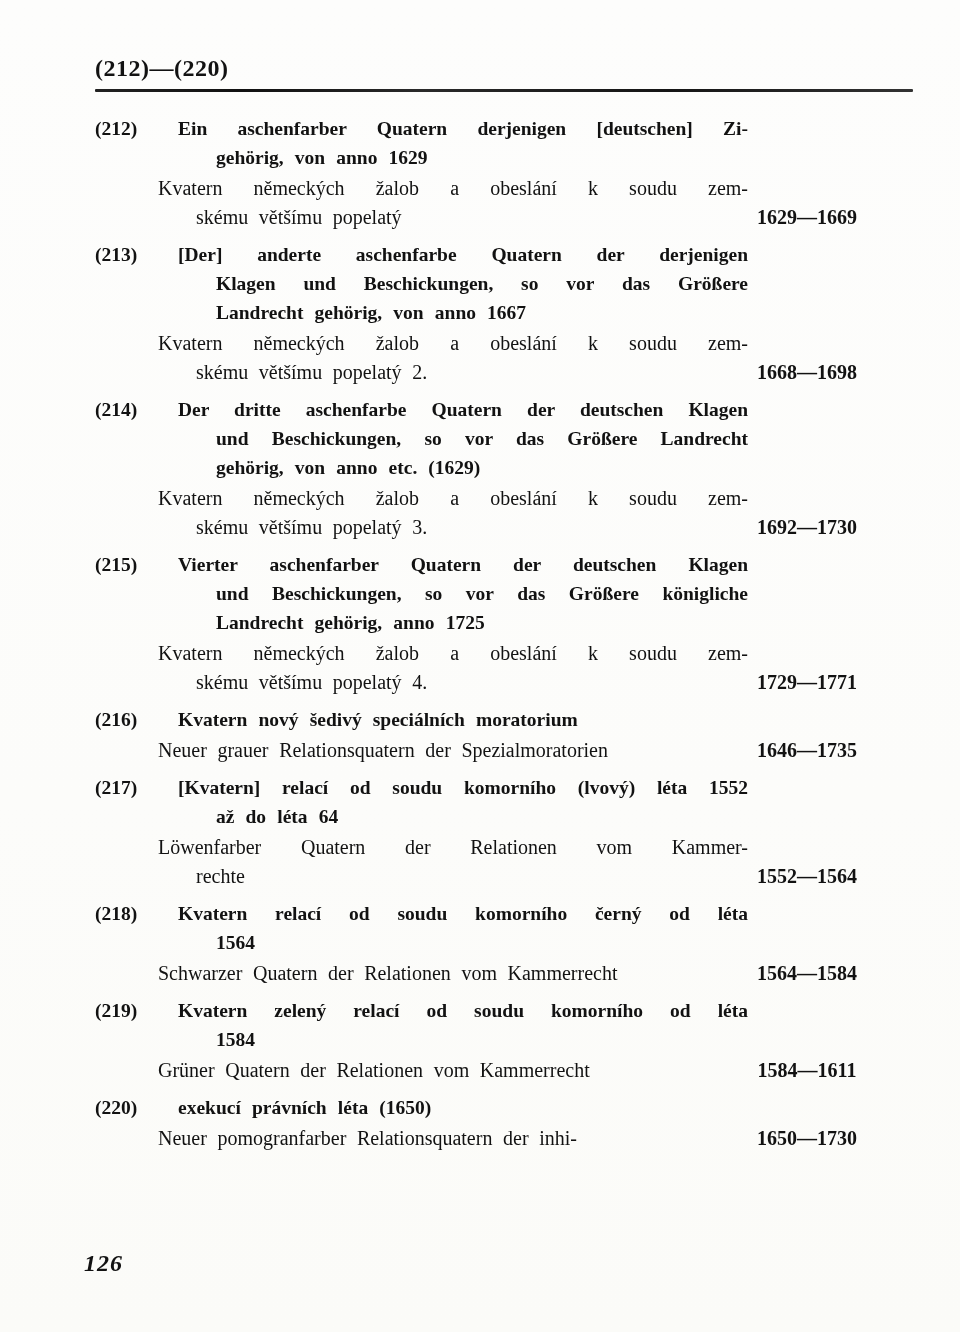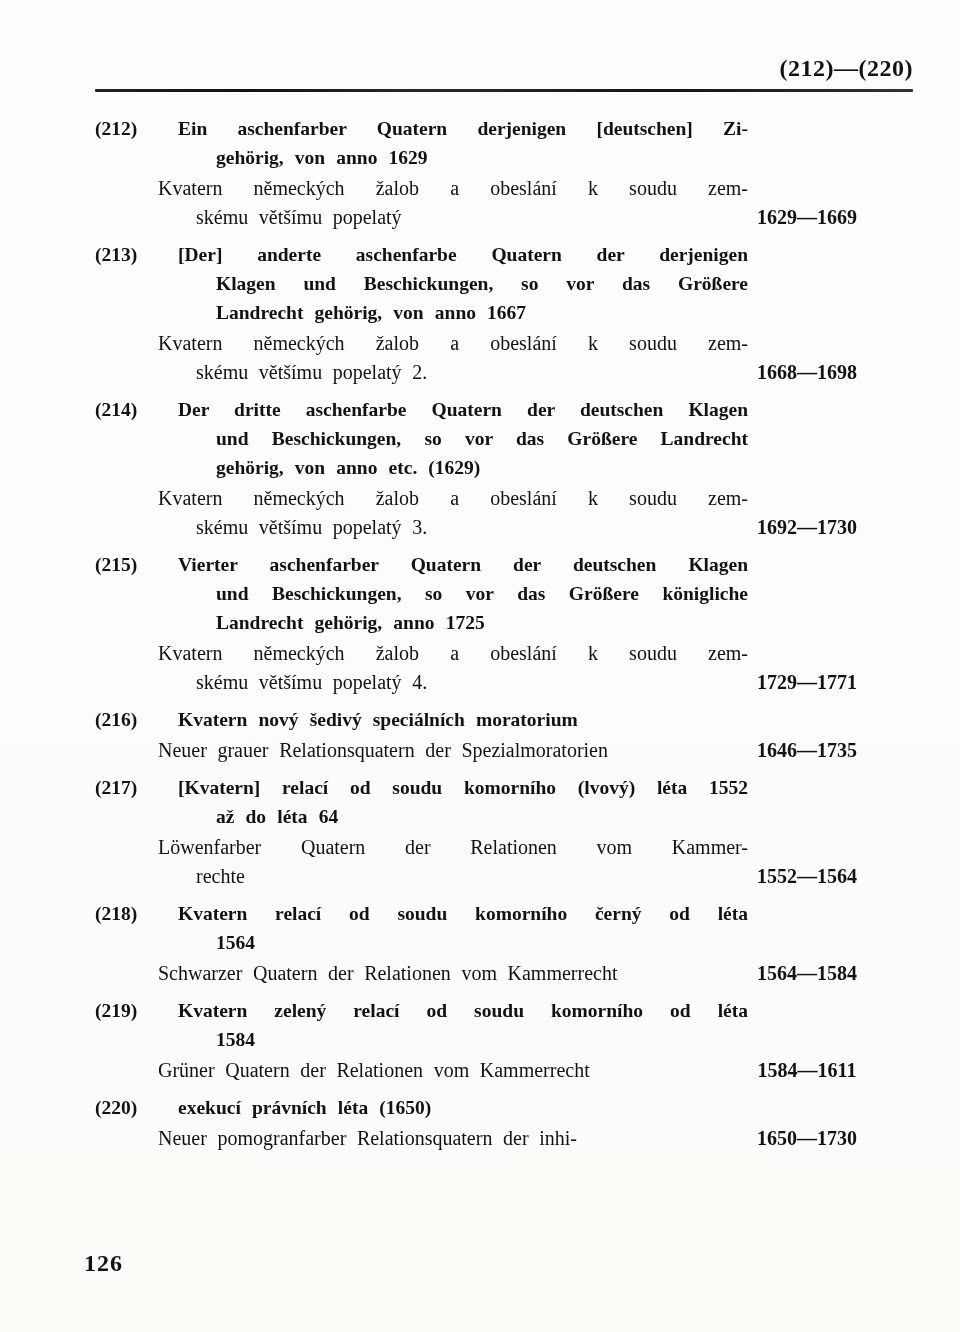--- a/index.html
+++ b/index.html
@@ -11,21 +11,21 @@
     position: relative;
     overflow: hidden;
   }
   .page {
     position: absolute; inset: 0;
     background: linear-gradient(180deg, #fdfdfc 0%, #fcfcfa 60%, #fbfbf8 100%);
   }
   .running-header {
     position: absolute;
     top: 55px; left: 95px; width: 818px;
-    text-align: right;
+    text-align: left;
     font-weight: bold;
     font-size: 24px;
     letter-spacing: 0.5px;
   }
   .header-rule {
     position: absolute;
     top: 89px; left: 95px; width: 818px; height: 3px;
     background: linear-gradient(90deg, #222 0%, #111 18%, #2a2a2a 40%, #151515 70%, #333 100%);
     border-radius: 1px;
   }
@@ -70,20 +70,21 @@
     font-weight: bold;
     font-size: 20px;
     line-height: 29px;
     align-self: end;
     text-align: center;
     white-space: nowrap;
   }
   .page-number {
     position: absolute;
     top: 1250px; left: 84px;
+    font-style: italic;
     font-weight: bold;
     font-size: 24px;
     letter-spacing: 1px;
   }
 </style>
 </head>
 <body>
 
 <div class="page">
 

